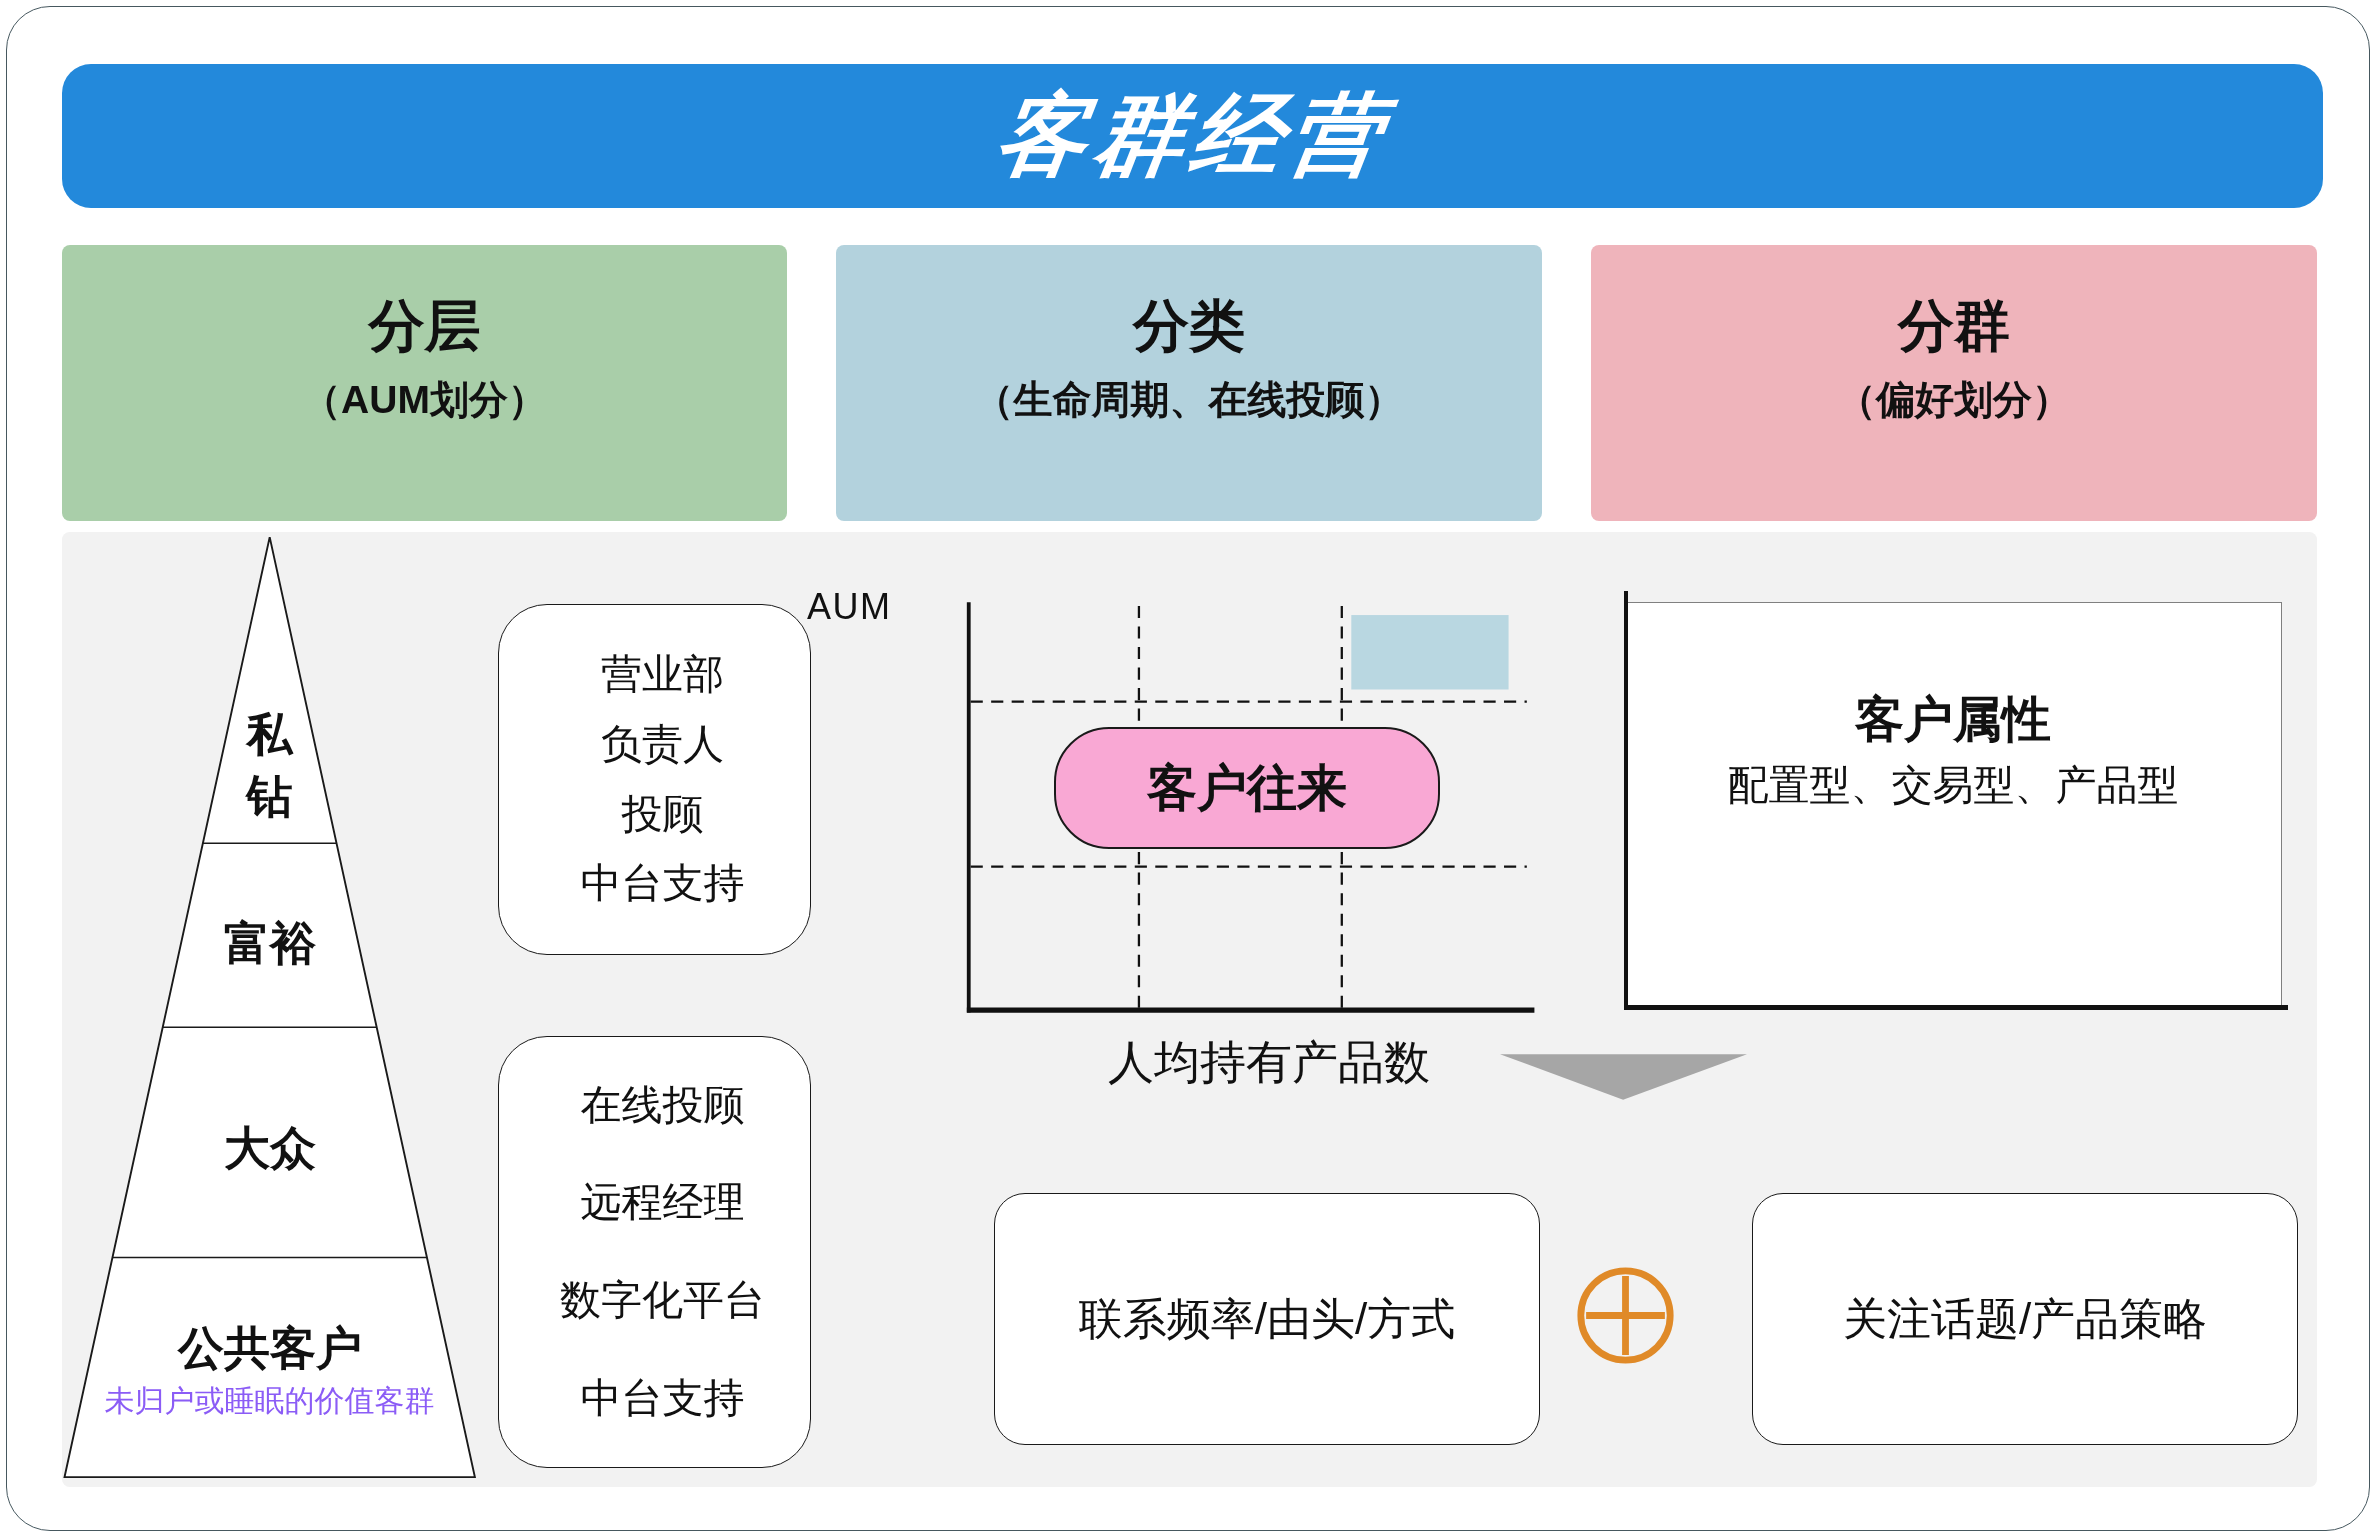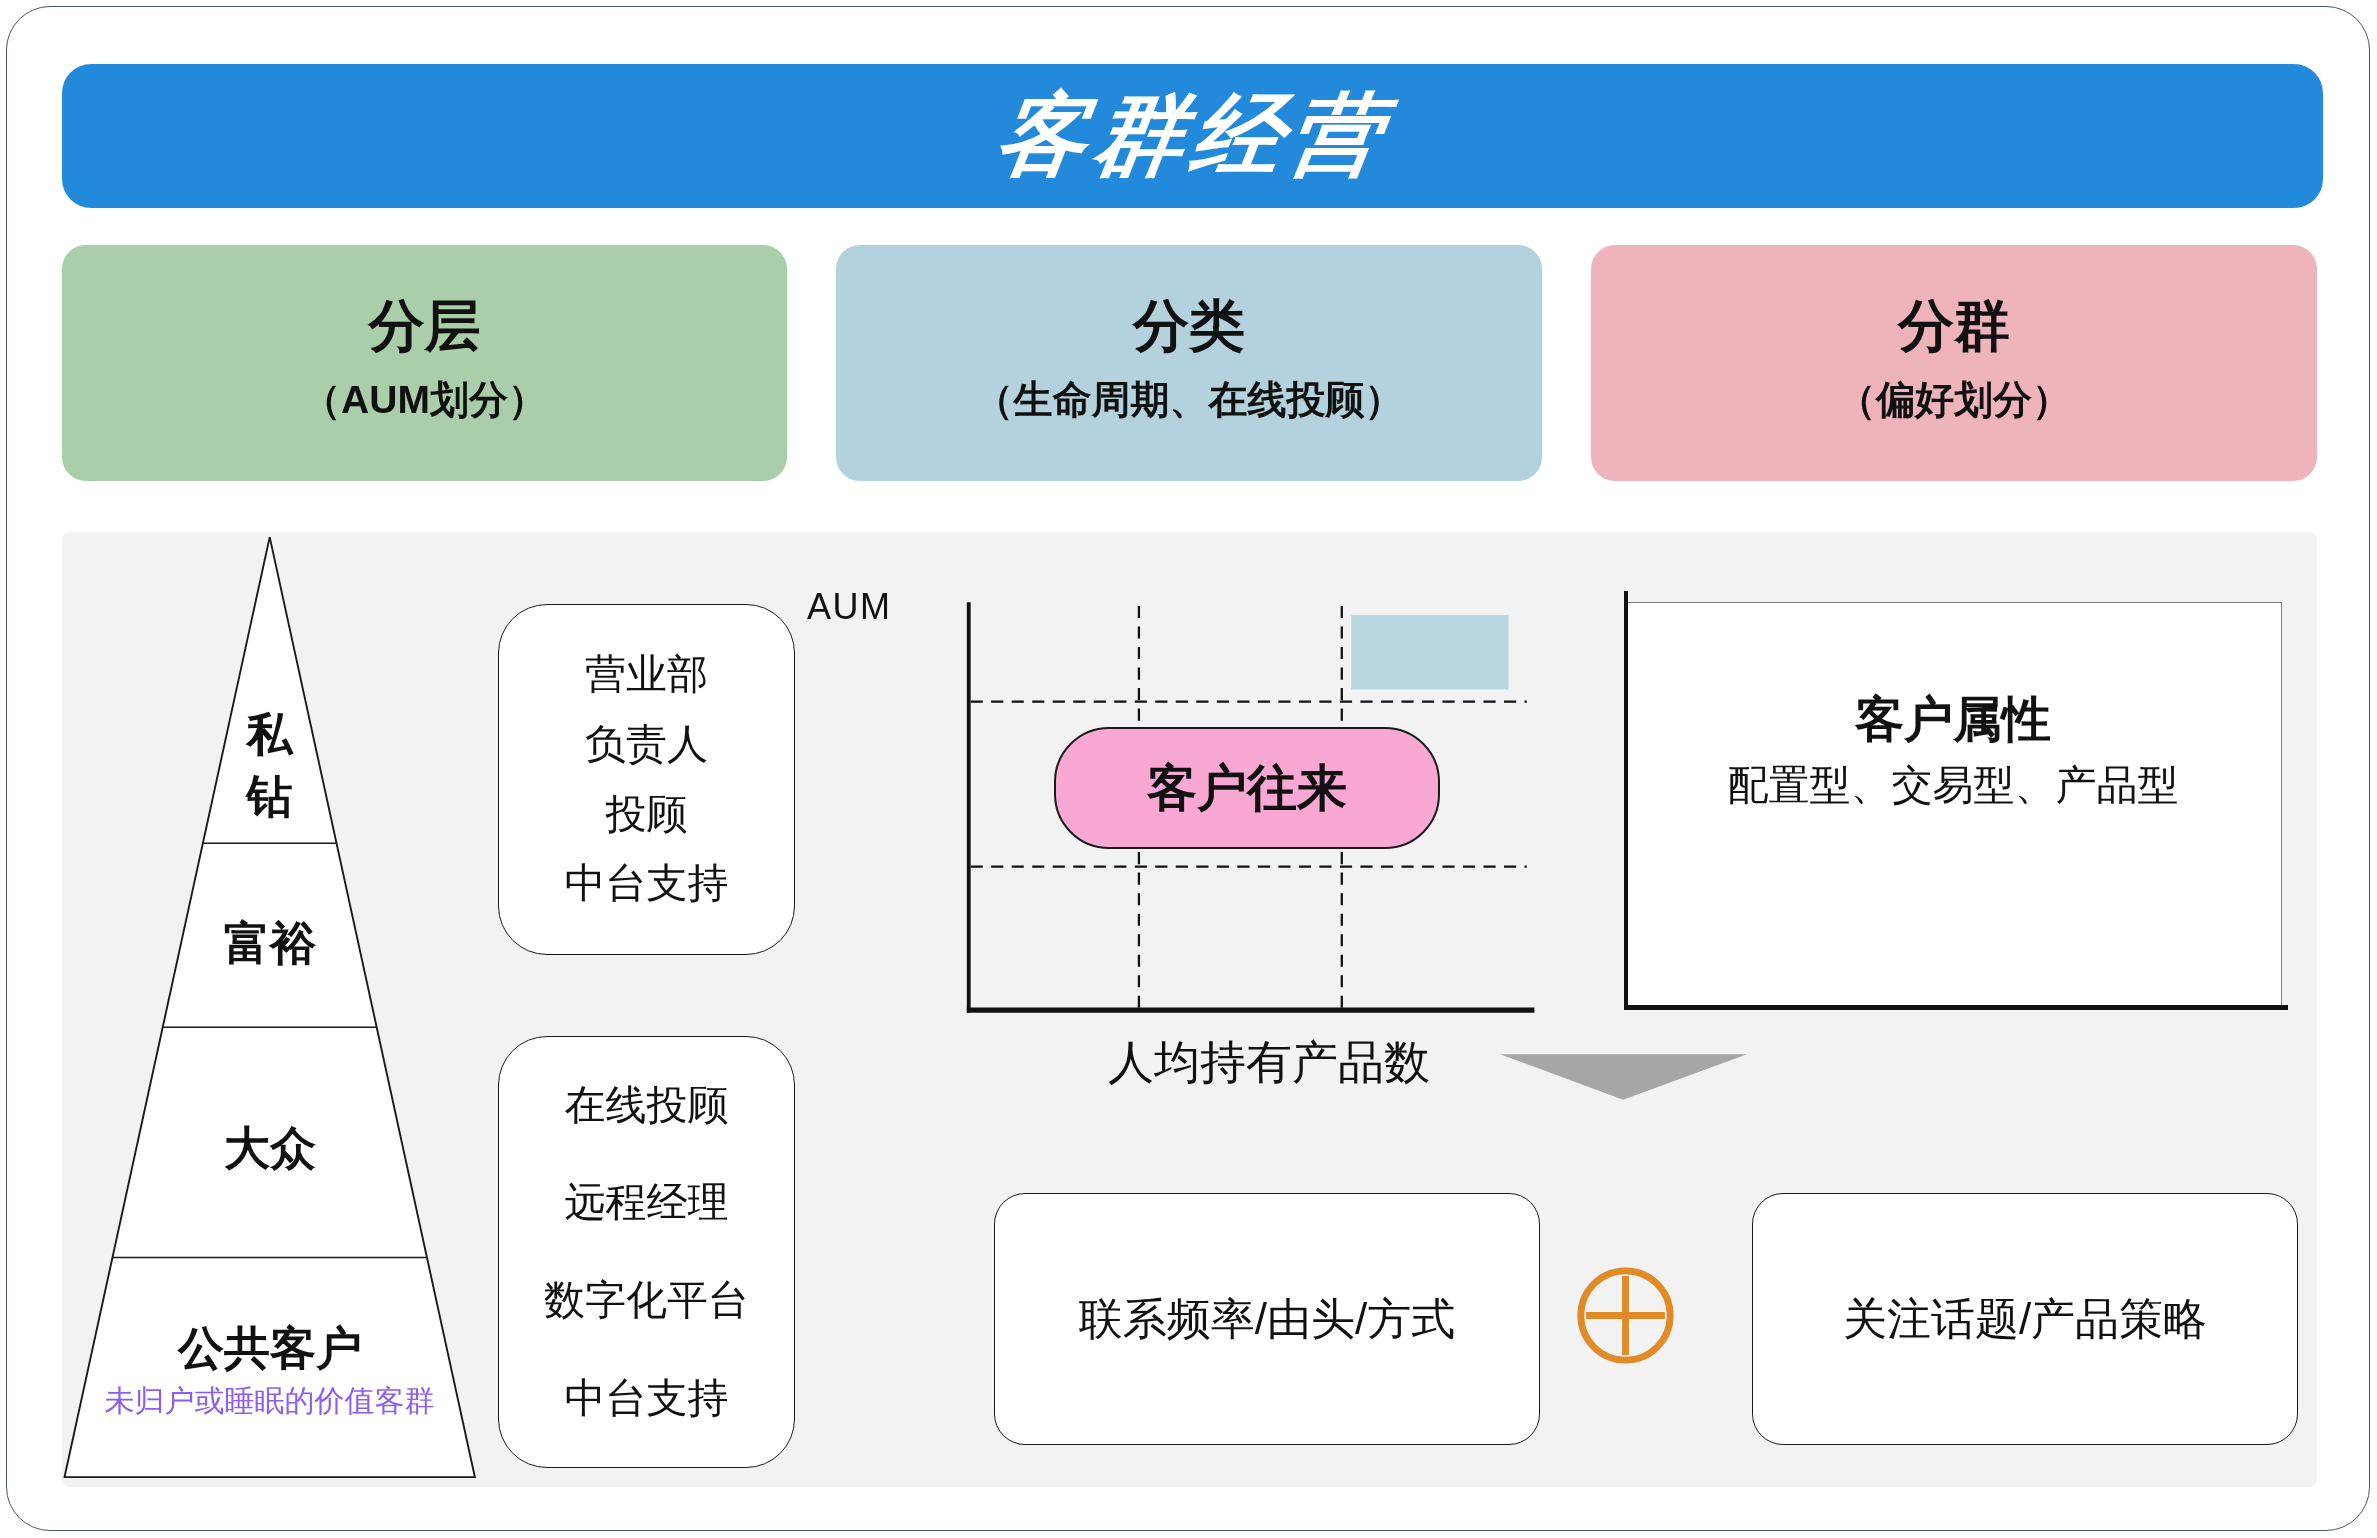--- a/index.html
+++ b/index.html
@@ -9,38 +9,38 @@
   .abs{position:absolute;}
   .outer-frame{left:6px;top:6px;width:2362px;height:1523px;border:1.5px solid #46585f;border-radius:44px;}
 
   
   .header{left:62px;top:64px;width:2261px;height:144px;border-radius:29px;background:#2389DB;
           display:flex;align-items:center;justify-content:center;}
   .header-title{color:#fff;font-size:90px;font-weight:bold;font-style:italic;
                 transform:skewX(-8deg);letter-spacing:7.6px;}
 
   
-  .cat{top:245px;height:236px;border-radius:24px;display:flex;flex-direction:column;
+  .cat{top:245px;height:276px;border-radius:8px;display:flex;flex-direction:column;
        align-items:center;padding-top:53px;box-sizing:border-box;gap:26px;}
   .cat-title{font-size:56px;font-weight:bold;line-height:1;}
   .cat-sub{font-size:39px;font-weight:bold;line-height:1;}
   .cat1{left:62px;width:725px;background:#A9CEA9;}
   .cat2{left:836px;width:706px;background:#B3D2DD;}
   .cat3{left:1591px;width:726px;background:#EFB4BB;}
 
   
   .panel{left:62px;top:532px;width:2255px;height:955px;background:#F2F2F2;border-radius:7.6px;}
 
   
   .pyr-label{font-size:46px;font-weight:600;text-align:center;line-height:1.35;}
   .pyr-note{font-size:30px;font-weight:400;color:#8b5cf6;text-align:center;white-space:nowrap;}
 
   
   .support{left:498px;width:295px;background:#fff;border:1.5px solid #1a1a1a;border-radius:49px;
-           display:flex;flex-direction:column;align-items:center;justify-content:center;}
+           display:flex;flex-direction:column;align-items:center;justify-content:center;padding-left:16px;}
   .support div{font-size:41px;line-height:1.7;text-align:center;white-space:nowrap;}
   .support1{top:604px;height:349px;}
   .support2{top:1036px;height:430px;gap:28px;}
 
   
   .aum-label{left:807px;top:586px;font-size:36px;letter-spacing:1.5px;}
   .bubble{left:1054px;top:727px;width:382px;height:118px;background:#f9a8d4;border:2.3px solid #1a1a1a;
           border-radius:55px;display:flex;align-items:center;justify-content:center;
           font-size:50px;font-weight:bold;}
   .x-label{left:1041px;top:1032px;width:456px;text-align:center;font-size:46px;white-space:nowrap;}

